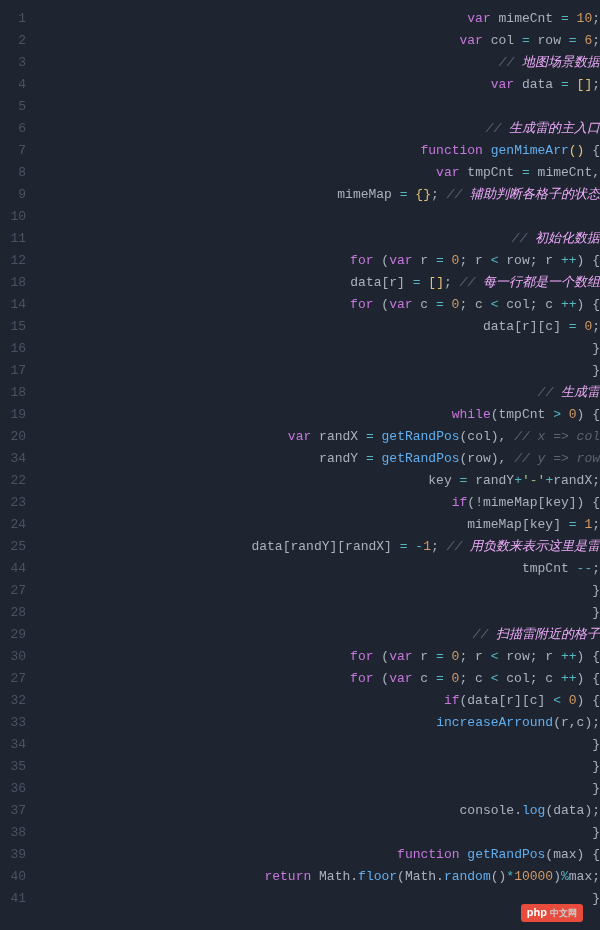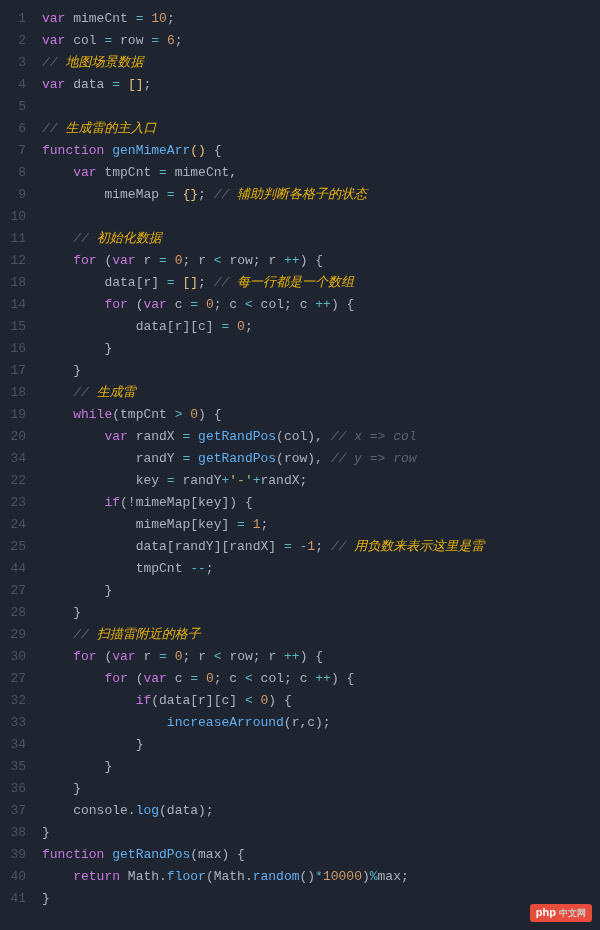--- a/index.html
+++ b/index.html
@@ -28,39 +28,40 @@
     }
     .line-numbers span {
       display: block;
     }
     .code-content {
       flex: 1;
       padding-left: 6px;
       line-height: 22px;
       white-space: pre;
       overflow-x: hidden;
+      text-align: right;
     }
     .code-line {
       display: block;
       line-height: 22px;
     }
     
     .kw { color: #c678dd; } 
     .fn { color: #61afef; } 
     .num { color: #d19a66; } 
     .str { color: #98c379; } 
     .op { color: #56b6c2; } 
     .cm { color: #5c6370; font-style: italic; } 
-    .cm-cn { color: #eab308; } 
+    .cm-cn { color: #f0abfc; } 
     .plain { color: #abb2bf; } 
     .paren { color: #e5c07b; } 
     .logo-badge {
       position: absolute;
       bottom: 8px;
-      right: 8px;
+      right: 17px;
       background: #e74c3c;
       color: #fff;
       font-size: 11px;
       font-family: Arial, sans-serif;
       padding: 2px 6px;
       border-radius: 3px;
       font-weight: bold;
       margin-left: 45px;
     }
     .logo-sub {

